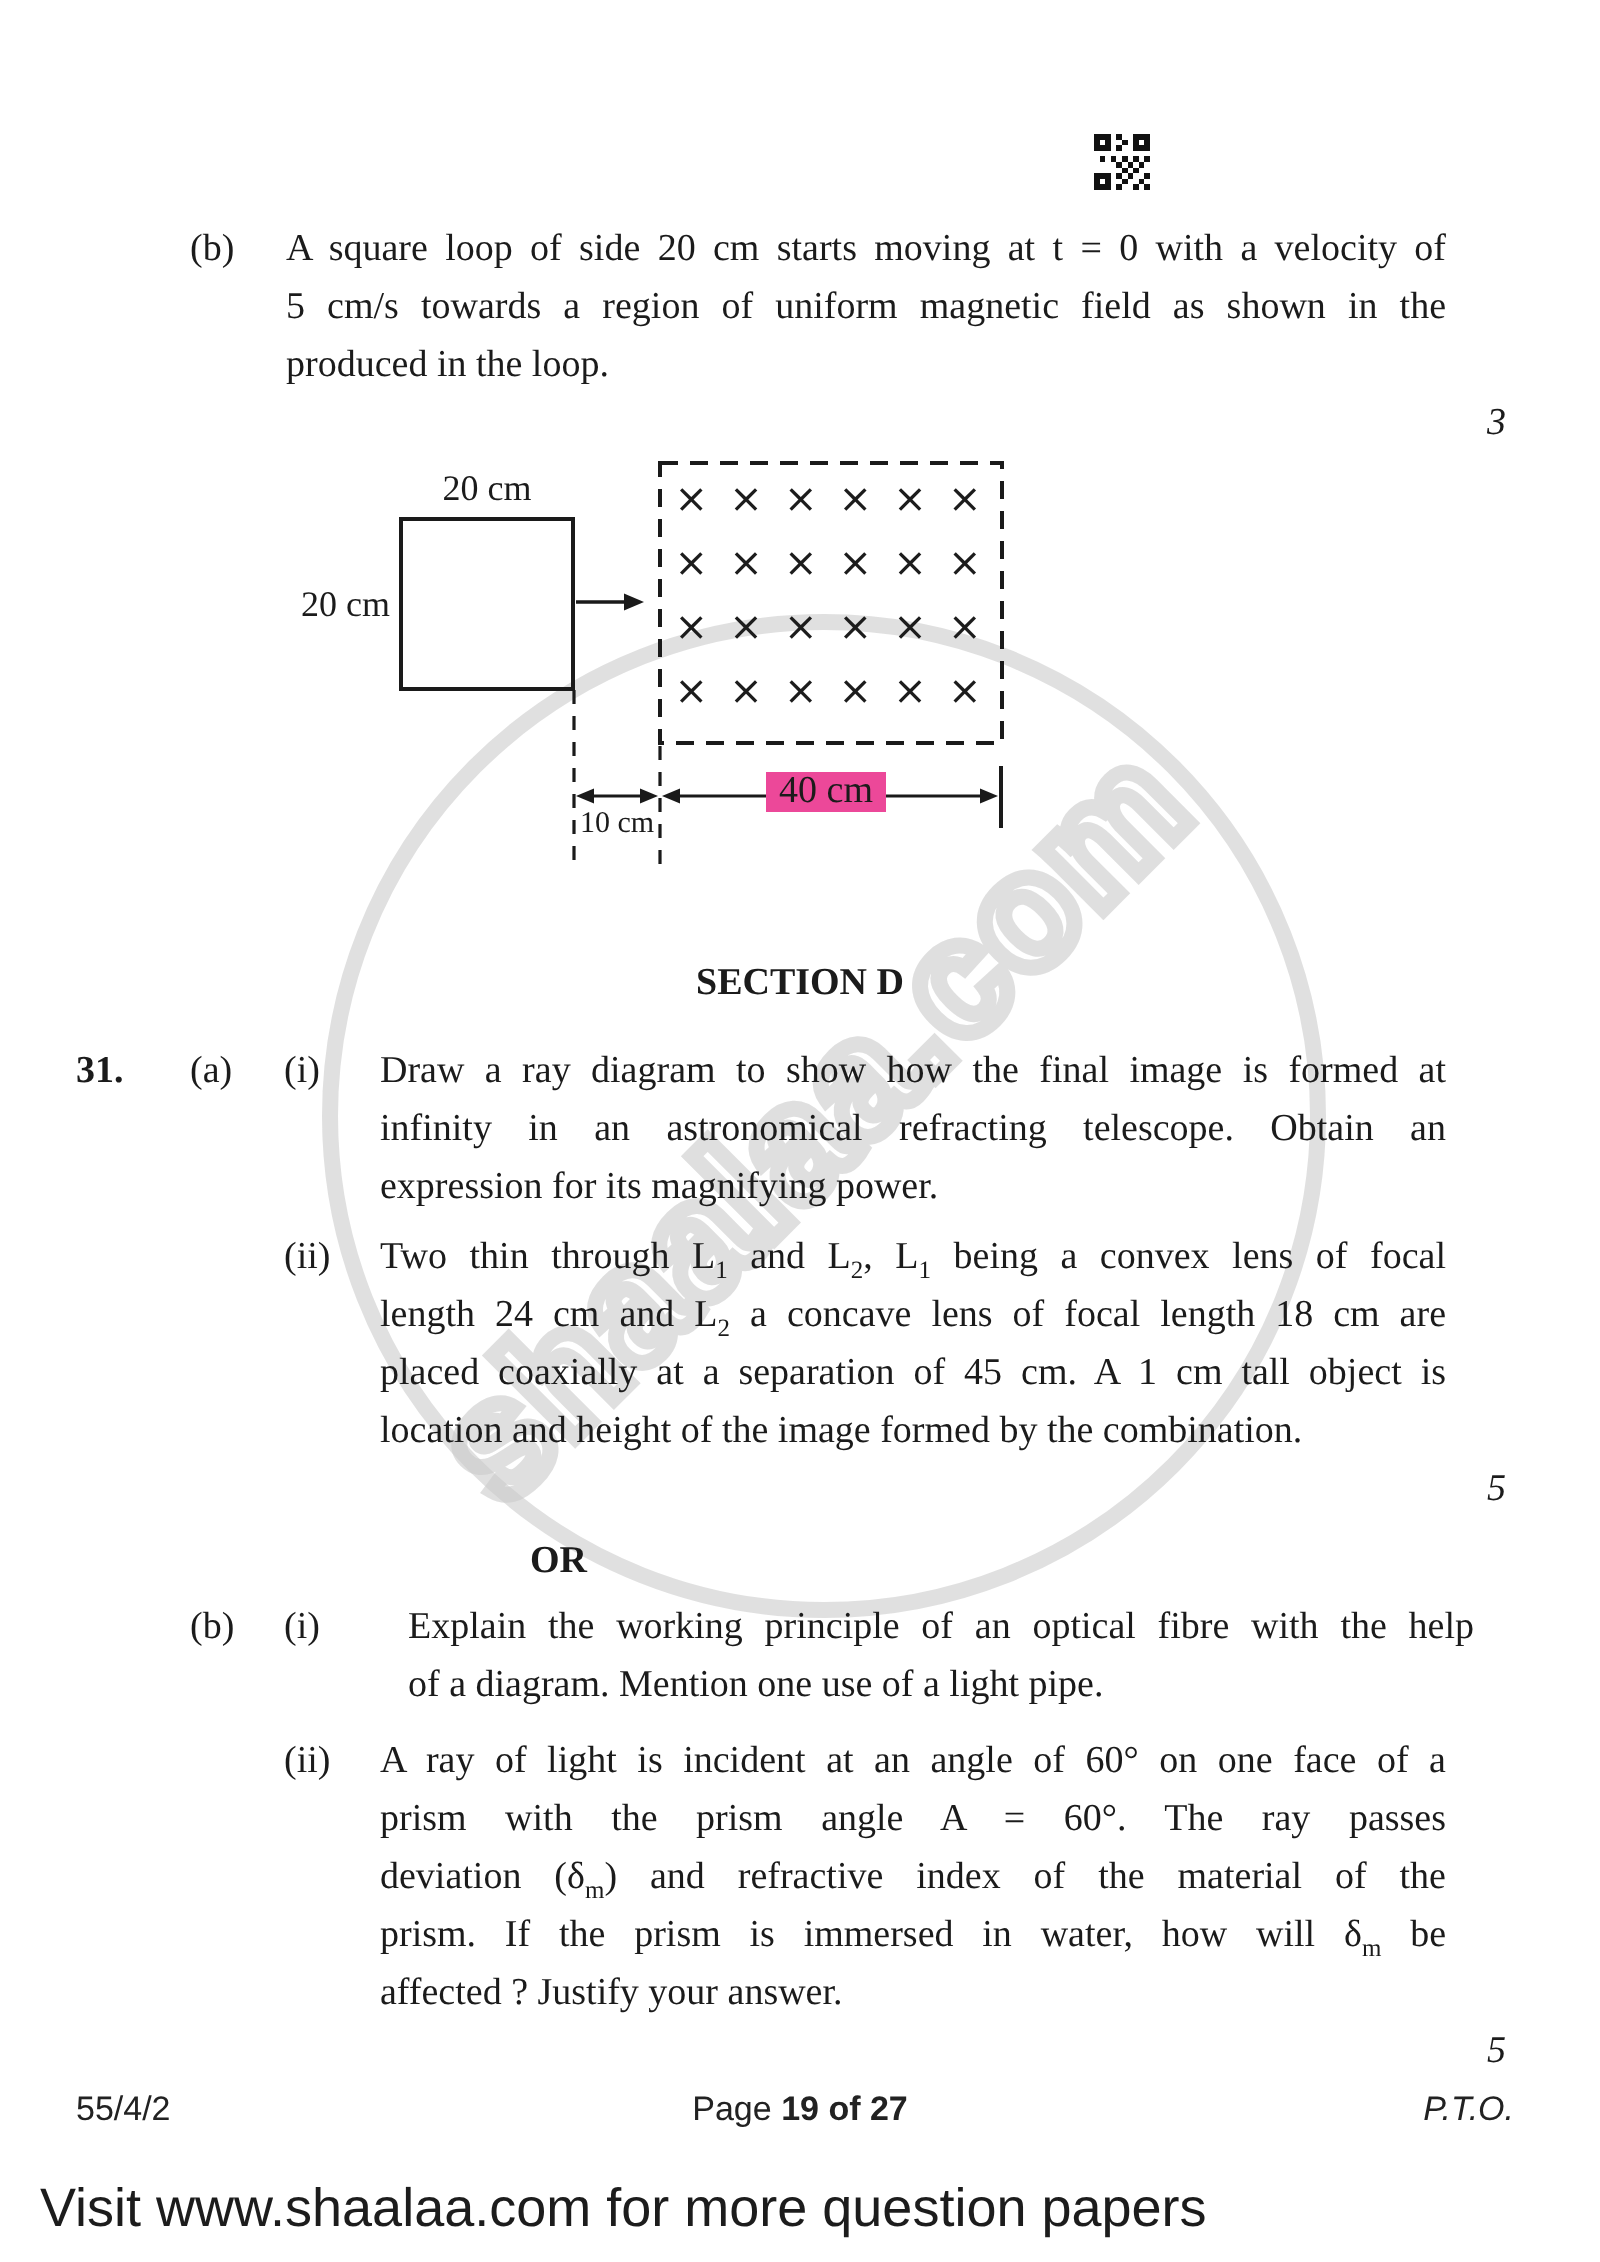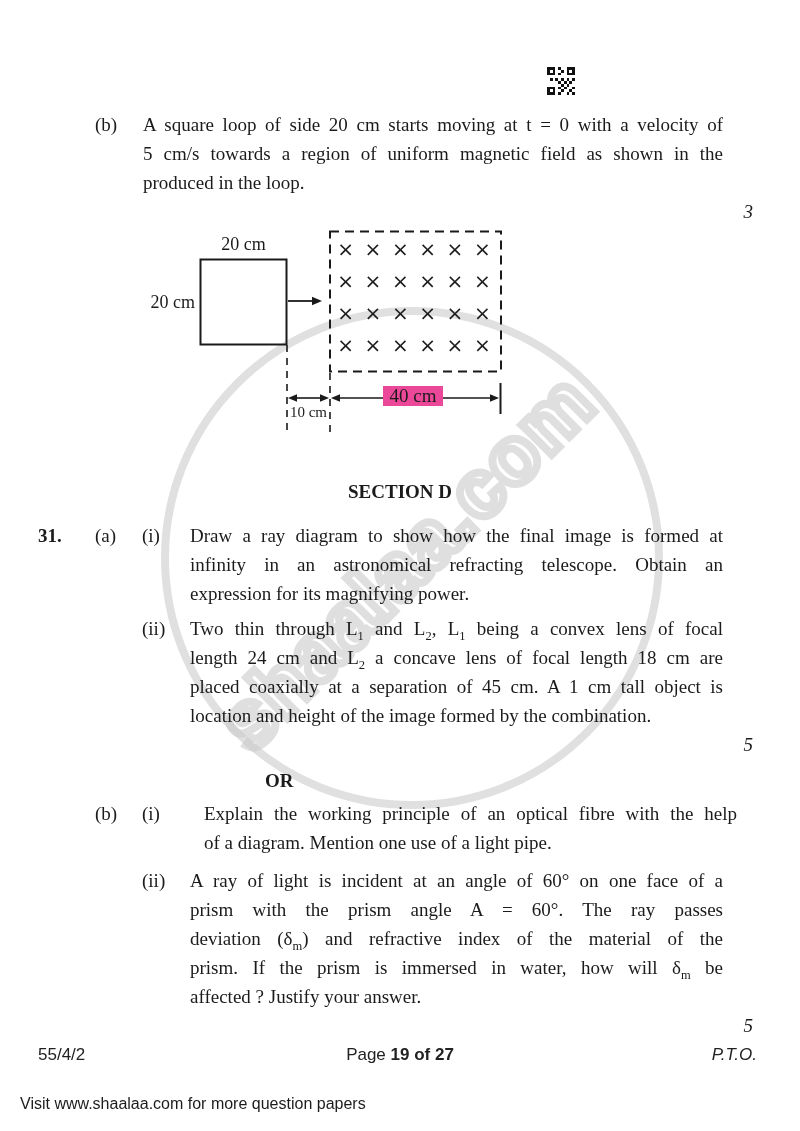--- a/index.html
+++ b/index.html
@@ -31,21 +31,21 @@
   
   .figure{position:absolute;left:140px;top:228px;width:420px;height:216px;}
   .fig-label{position:absolute;font-size:18px;line-height:20px;text-align:center;}
   .crosses{
     position:absolute;left:192px;top:5px;width:164px;height:128px;
     display:grid;grid-template-columns:repeat(6,1fr);grid-template-rows:repeat(4,1fr);
     place-items:center;font-family:"DejaVu Sans",sans-serif;font-size:20px;color:#1c1c1c;
   }
   
   .foot{font-family:"Liberation Sans","DejaVu Sans",sans-serif;font-size:17px;line-height:20px;color:#222;}
-  .promo{font-family:"Liberation Sans","DejaVu Sans",sans-serif;font-size:16px;line-height:24px;color:#1c1c1c;}
+  .promo{font-family:"Liberation Sans","DejaVu Sans",sans-serif;font-size:27px;line-height:24px;color:#1c1c1c;}
 </style>
 </head>
 <body>
 
 <div class="page">
 
   <div class="wm-circle"></div>
   <div class="wm-text">shaalaa.com</div>
 
   <div class="content">

